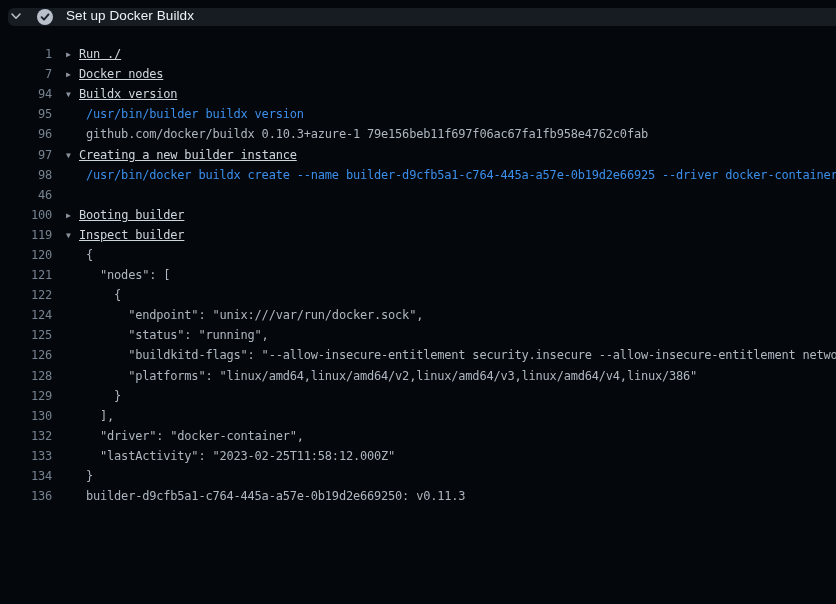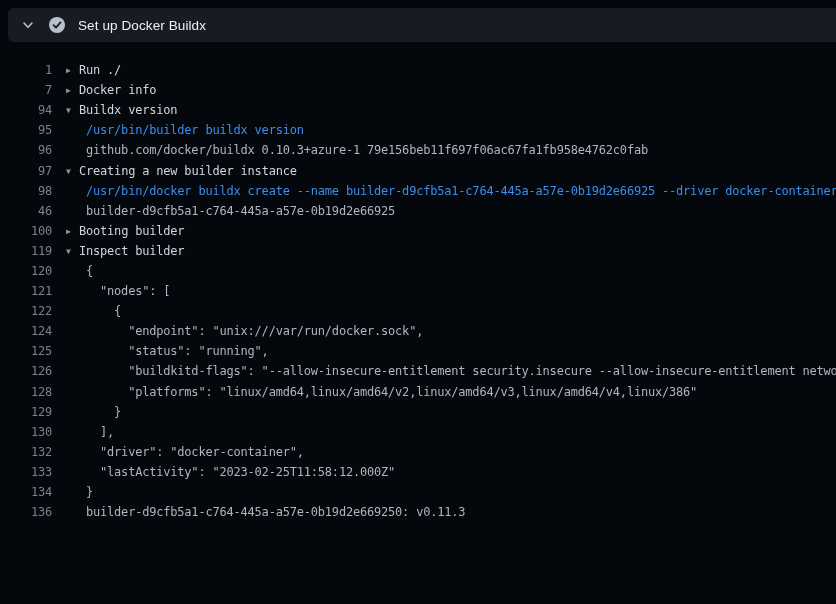--- a/index.html
+++ b/index.html
@@ -10,27 +10,26 @@
   body {
     width: 836px;
     height: 604px;
     overflow: hidden;
     font-family: "Liberation Sans", sans-serif;
   }
   
   .step-header {
     margin: 8px 0 0 8px;
     width: 828px;
-    height: 34px;
+    height: 18px;
     background: #171c23;
     border-radius: 6px 0 0 6px;
     display: flex;
-    align-items: center;
+    align-items: flex-start;
     box-sizing: border-box;
-    padding-left: 12px;
     cursor: pointer;
   }
   .chev {
     width: 16px;
     height: 16px;
     display: inline-flex;
     align-items: center;
     justify-content: center;
   }
   .status {
@@ -68,21 +67,21 @@
   .content {
     margin-left: 14px;
     flex: 1;
     min-width: 0;
     overflow: hidden;
     white-space: pre;
   }
   .content.output, .content.command { padding-left: 20px; }
   .content.command { color: #3b8eea; }
   .content.output  { color: #aeb6bf; }
-  .group-title { color: #ced6dd; white-space: pre; }
+  .group-title { color: #ced6dd; white-space: pre; text-decoration: underline; }
   .arrow {
     display: inline-block;
     font-size: 8px;
     color: #8b949e;
     width: 9px;
     margin-right: 4px;
     transform: translateY(-1px);
   }
   .row.group { cursor: pointer; }
 </style>
@@ -106,21 +105,21 @@
     <span class="step-title">Set up Docker Buildx</span>
   </div>
 
   <div class="log">
       <div class="row group">
         <span class="num">1</span>
         <span class="content group-collapsed"><span class="arrow">▶</span><span class="group-title">Run ./</span></span>
       </div>
       <div class="row group">
         <span class="num">7</span>
-        <span class="content group-collapsed"><span class="arrow">▶</span><span class="group-title">Docker info</span></span>
+        <span class="content group-collapsed"><span class="arrow">▶</span><span class="group-title">Docker nodes</span></span>
       </div>
       <div class="row group">
         <span class="num">94</span>
         <span class="content group-expanded"><span class="arrow">▼</span><span class="group-title">Buildx version</span></span>
       </div>
       <div class="row">
         <span class="num">95</span>
         <span class="content command">/usr/bin/builder buildx version</span>
       </div>
       <div class="row">
@@ -130,21 +129,20 @@
       <div class="row group">
         <span class="num">97</span>
         <span class="content group-expanded"><span class="arrow">▼</span><span class="group-title">Creating a new builder instance</span></span>
       </div>
       <div class="row">
         <span class="num">98</span>
         <span class="content command">/usr/bin/docker buildx create --name builder-d9cfb5a1-c764-445a-a57e-0b19d2e66925 --driver docker-container</span>
       </div>
       <div class="row">
         <span class="num">46</span>
-        <span class="content output">builder-d9cfb5a1-c764-445a-a57e-0b19d2e66925</span>
       </div>
       <div class="row group">
         <span class="num">100</span>
         <span class="content group-collapsed"><span class="arrow">▶</span><span class="group-title">Booting builder</span></span>
       </div>
       <div class="row group">
         <span class="num">119</span>
         <span class="content group-expanded"><span class="arrow">▼</span><span class="group-title">Inspect builder</span></span>
       </div>
       <div class="row">

